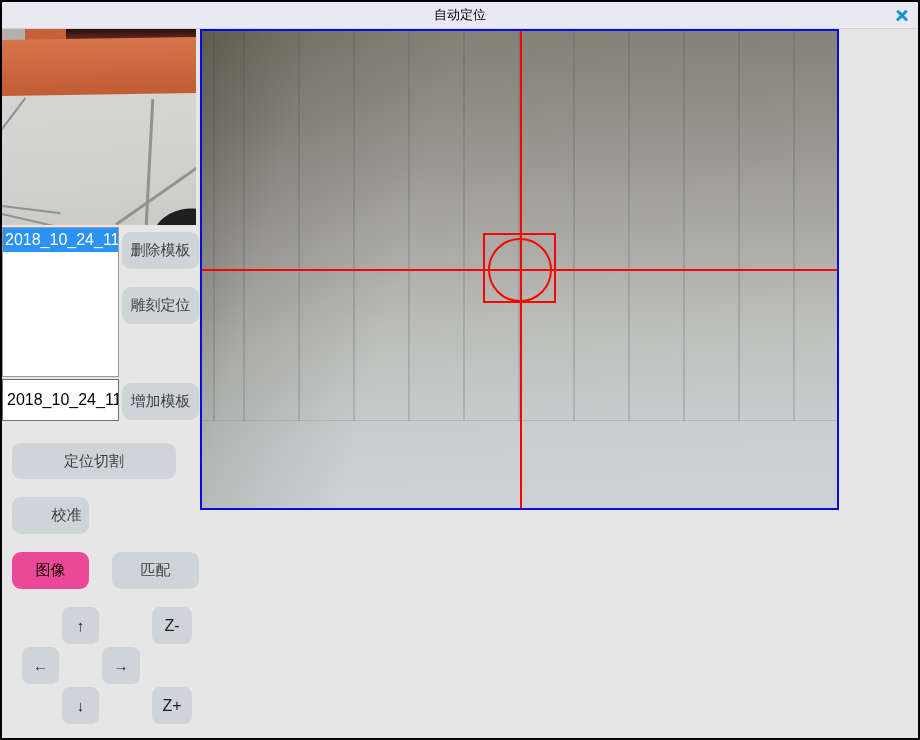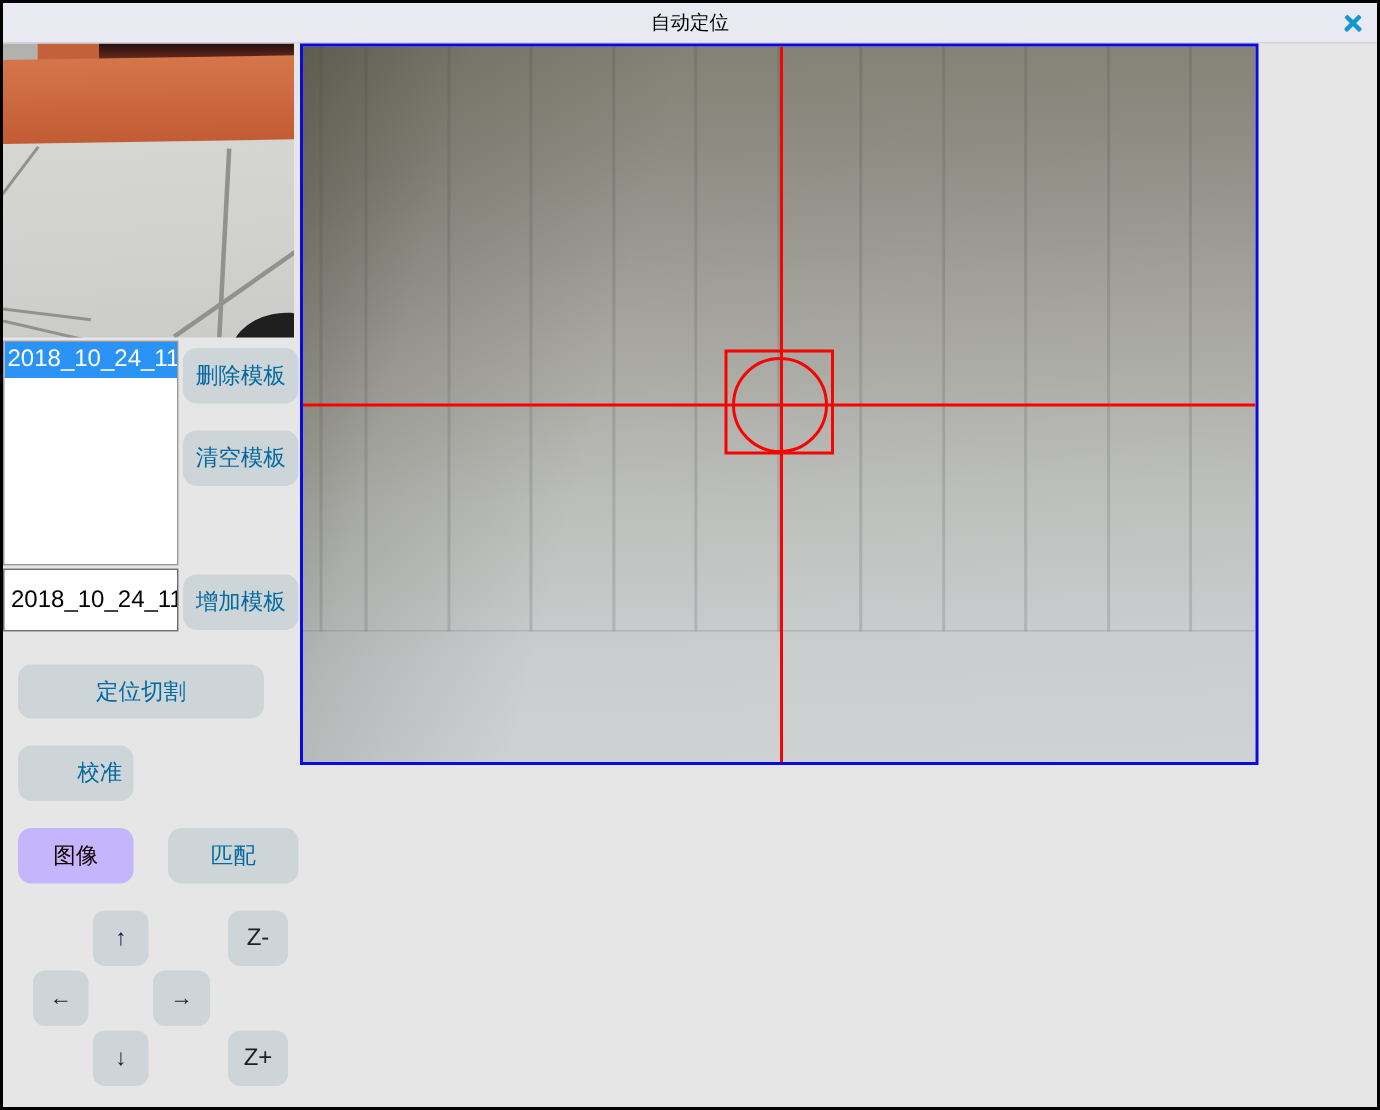--- a/index.html
+++ b/index.html
@@ -60,32 +60,32 @@
   }
   #tpl-list .item.selected{background:#2b93f6;color:#fff;}
   #tpl-name{
     position:absolute;left:0;top:377px;width:117px;height:42px;box-sizing:border-box;
     background:#fff;border:1px solid #707070;font-size:16px;color:#000;
     padding:0 0 0 4px;font-family:inherit;outline:none;
   }
   
   .btn{
     position:absolute;box-sizing:border-box;border:none;border-radius:9px;
-    background:#cdd5d8;color:#0369a1;font-size:15px;font-family:inherit;
+    background:#cdd5d8;color:#404040;font-size:15px;font-family:inherit;
     display:flex;align-items:center;justify-content:center;cursor:pointer;
     padding:0;white-space:nowrap;
   }
   #btn-delete{left:120px;top:230px;width:77px;height:37px;}
   #btn-clear {left:120px;top:285px;width:77px;height:37px;}
   #btn-engrave{left:120px;top:340px;width:77px;height:36px;}
   #btn-add   {left:120px;top:381px;width:77px;height:37px;}
   #btn-cut   {left:10px;top:441px;width:164px;height:36px;}
   #btn-cal   {left:10px;top:495px;width:77px;height:37px;padding-left:32px;}
   #btn-set   {left:110px;top:495px;width:77px;height:37px;}
-  #btn-img   {left:10px;top:550px;width:77px;height:37px;background:#c4b5fd;color:#120000;}
+  #btn-img   {left:10px;top:550px;width:77px;height:37px;background:#ec4899;color:#120000;}
   #btn-match {left:110px;top:550px;width:87px;height:37px;}
   
   .jog{font-size:15px;color:#1c1c3a;border-radius:8px;}
   #jog-up   {left:60px;top:605px;width:37px;height:37px;}
   #jog-zminus{left:150px;top:605px;width:40px;height:37px;color:#202020;font-size:16px;}
   #jog-left {left:20px;top:645px;width:37px;height:37px;}
   #jog-right{left:100px;top:645px;width:38px;height:37px;}
   #jog-down {left:60px;top:685px;width:37px;height:37px;}
   #jog-zplus{left:150px;top:685px;width:40px;height:37px;color:#202020;font-size:16px;}
   
@@ -139,21 +139,21 @@
     <div class="blob"></div>
   </div>
 
   <div id="tpl-list">
     <div class="item selected">2018_10_24_11</div>
   </div>
 
   <input id="tpl-name" type="text" value="2018_10_24_11" style="">
 
   <button class="btn" id="btn-delete">删除模板</button>
-  <button class="btn" id="btn-clear">清空模板</button>
+  <button class="btn" id="btn-clear">雕刻定位</button>
   <button class="btn" id="btn-add">增加模板</button>
 
   <button class="btn" id="btn-cut">定位切割</button>
   <button class="btn" id="btn-cal">校准</button>
   <button class="btn" id="btn-img">图像</button>
   <button class="btn" id="btn-match">匹配</button>
 
   <button class="btn jog" id="jog-up">↑</button>
   <button class="btn jog" id="jog-zminus">Z-</button>
   <button class="btn jog" id="jog-left">←</button>

